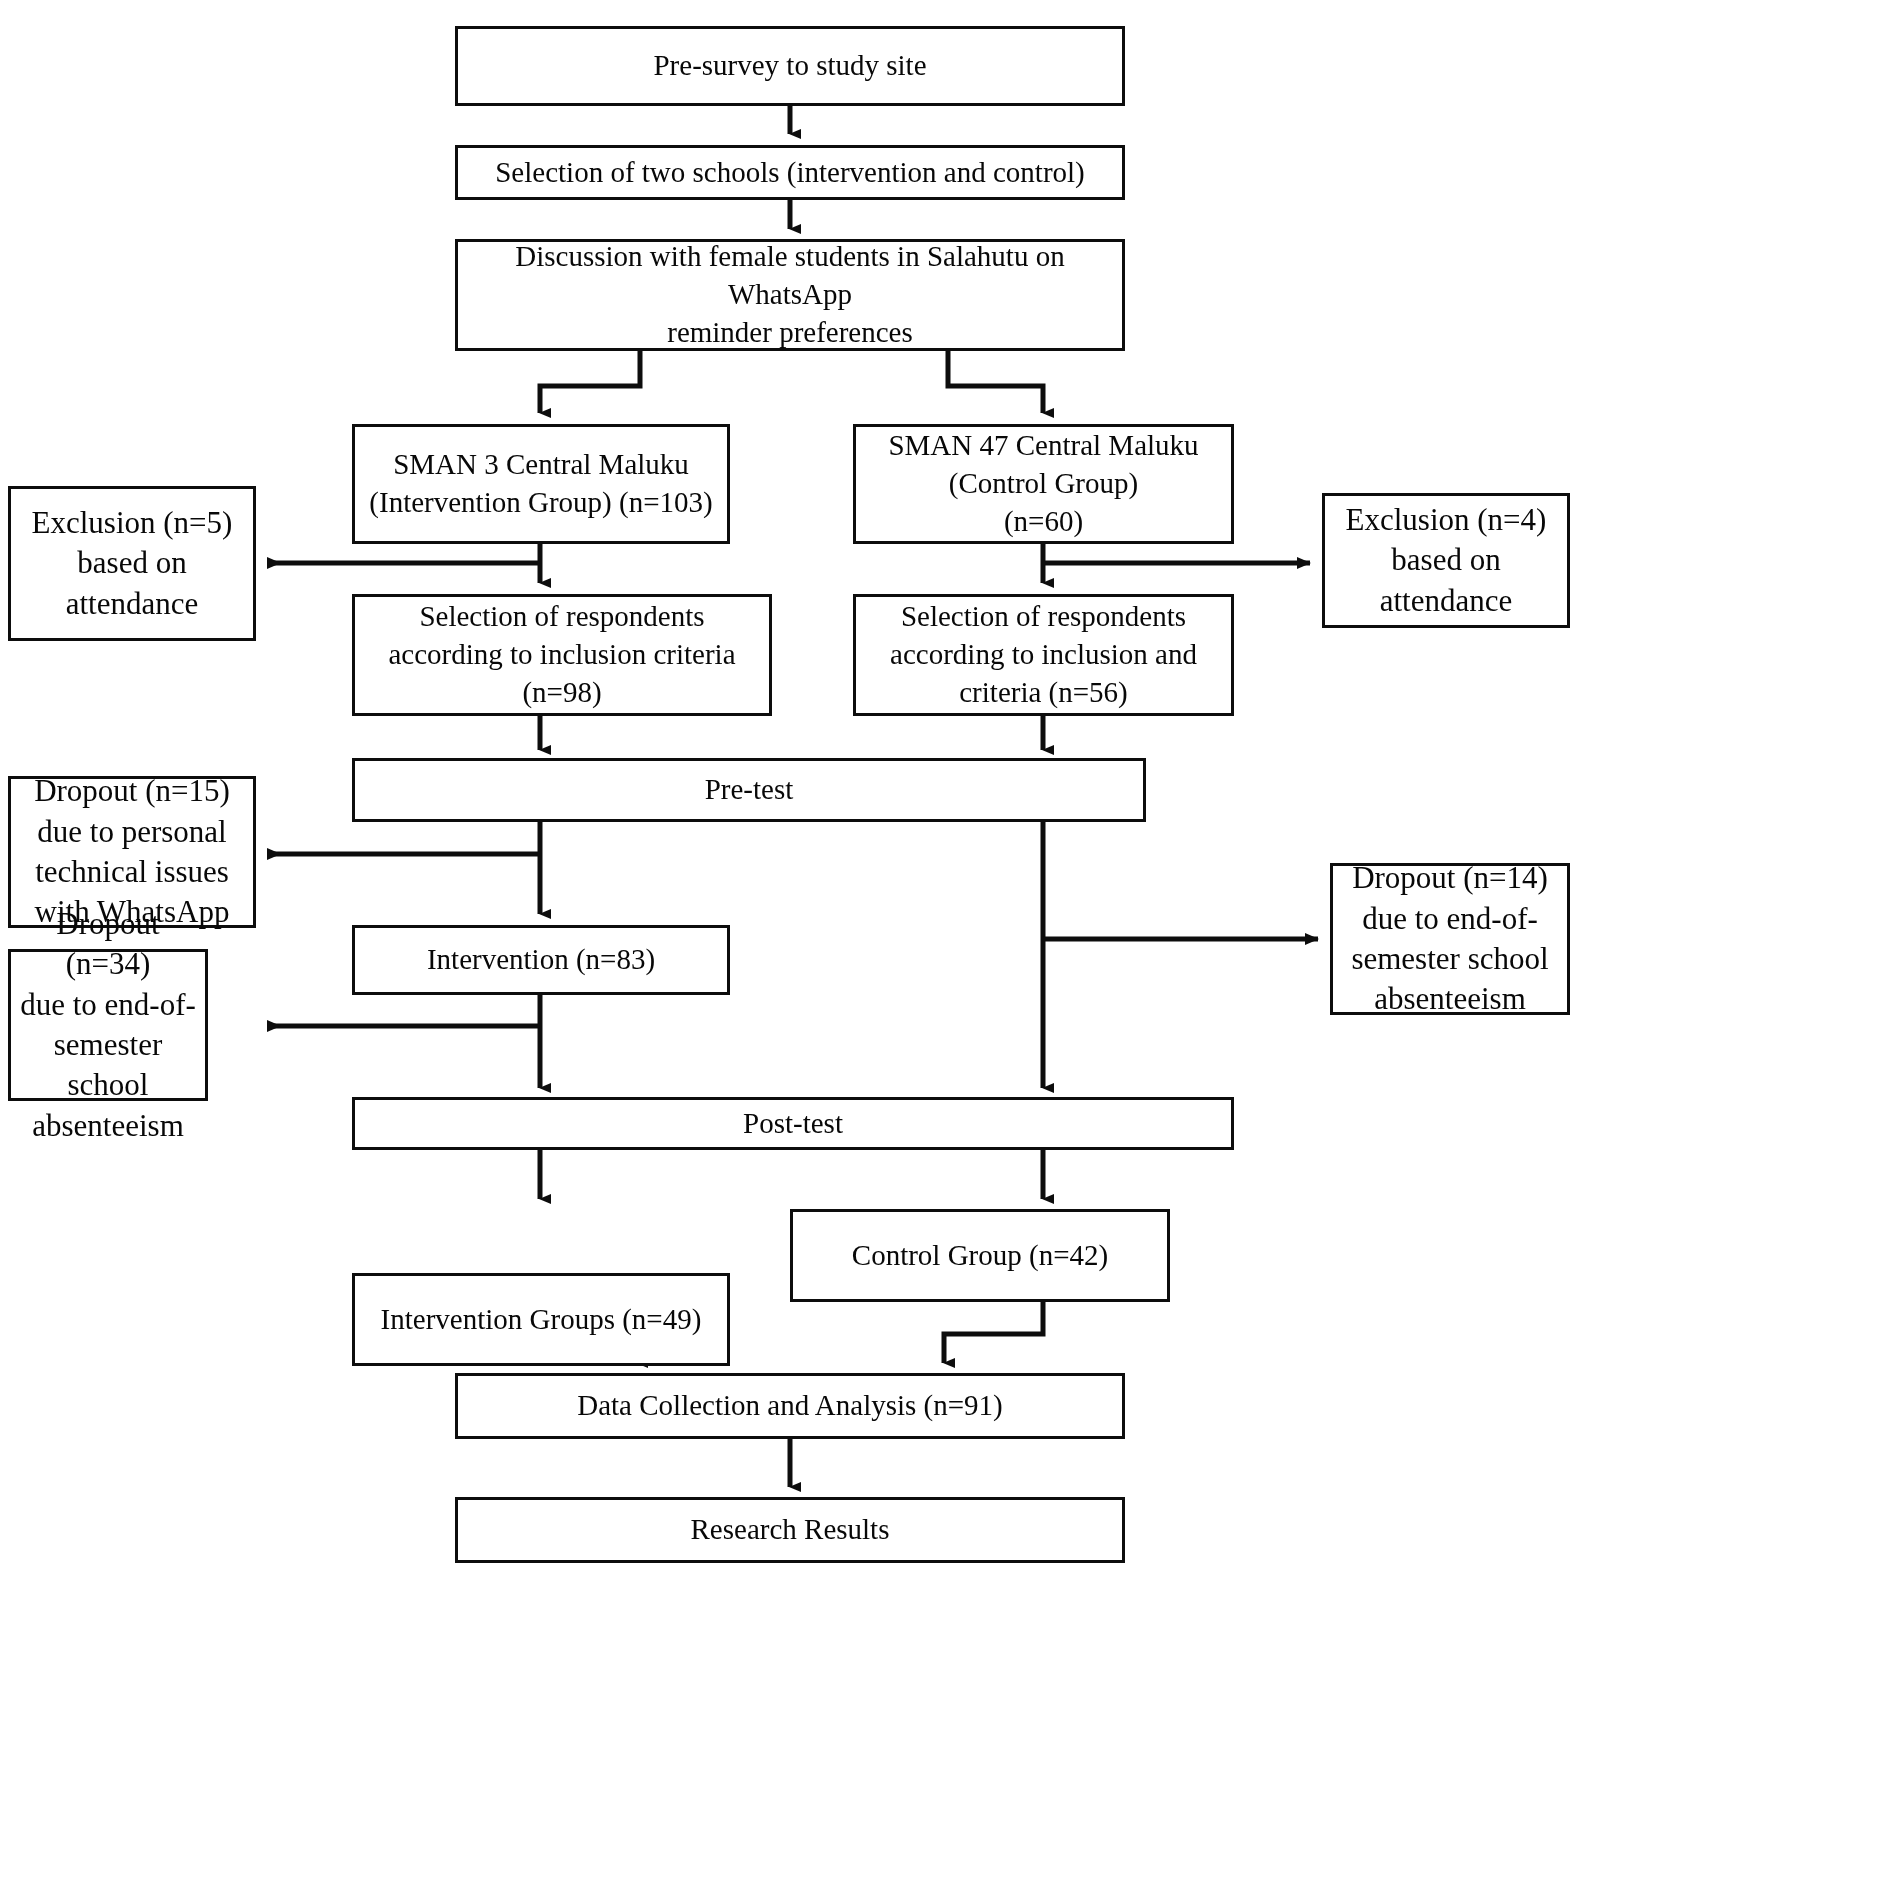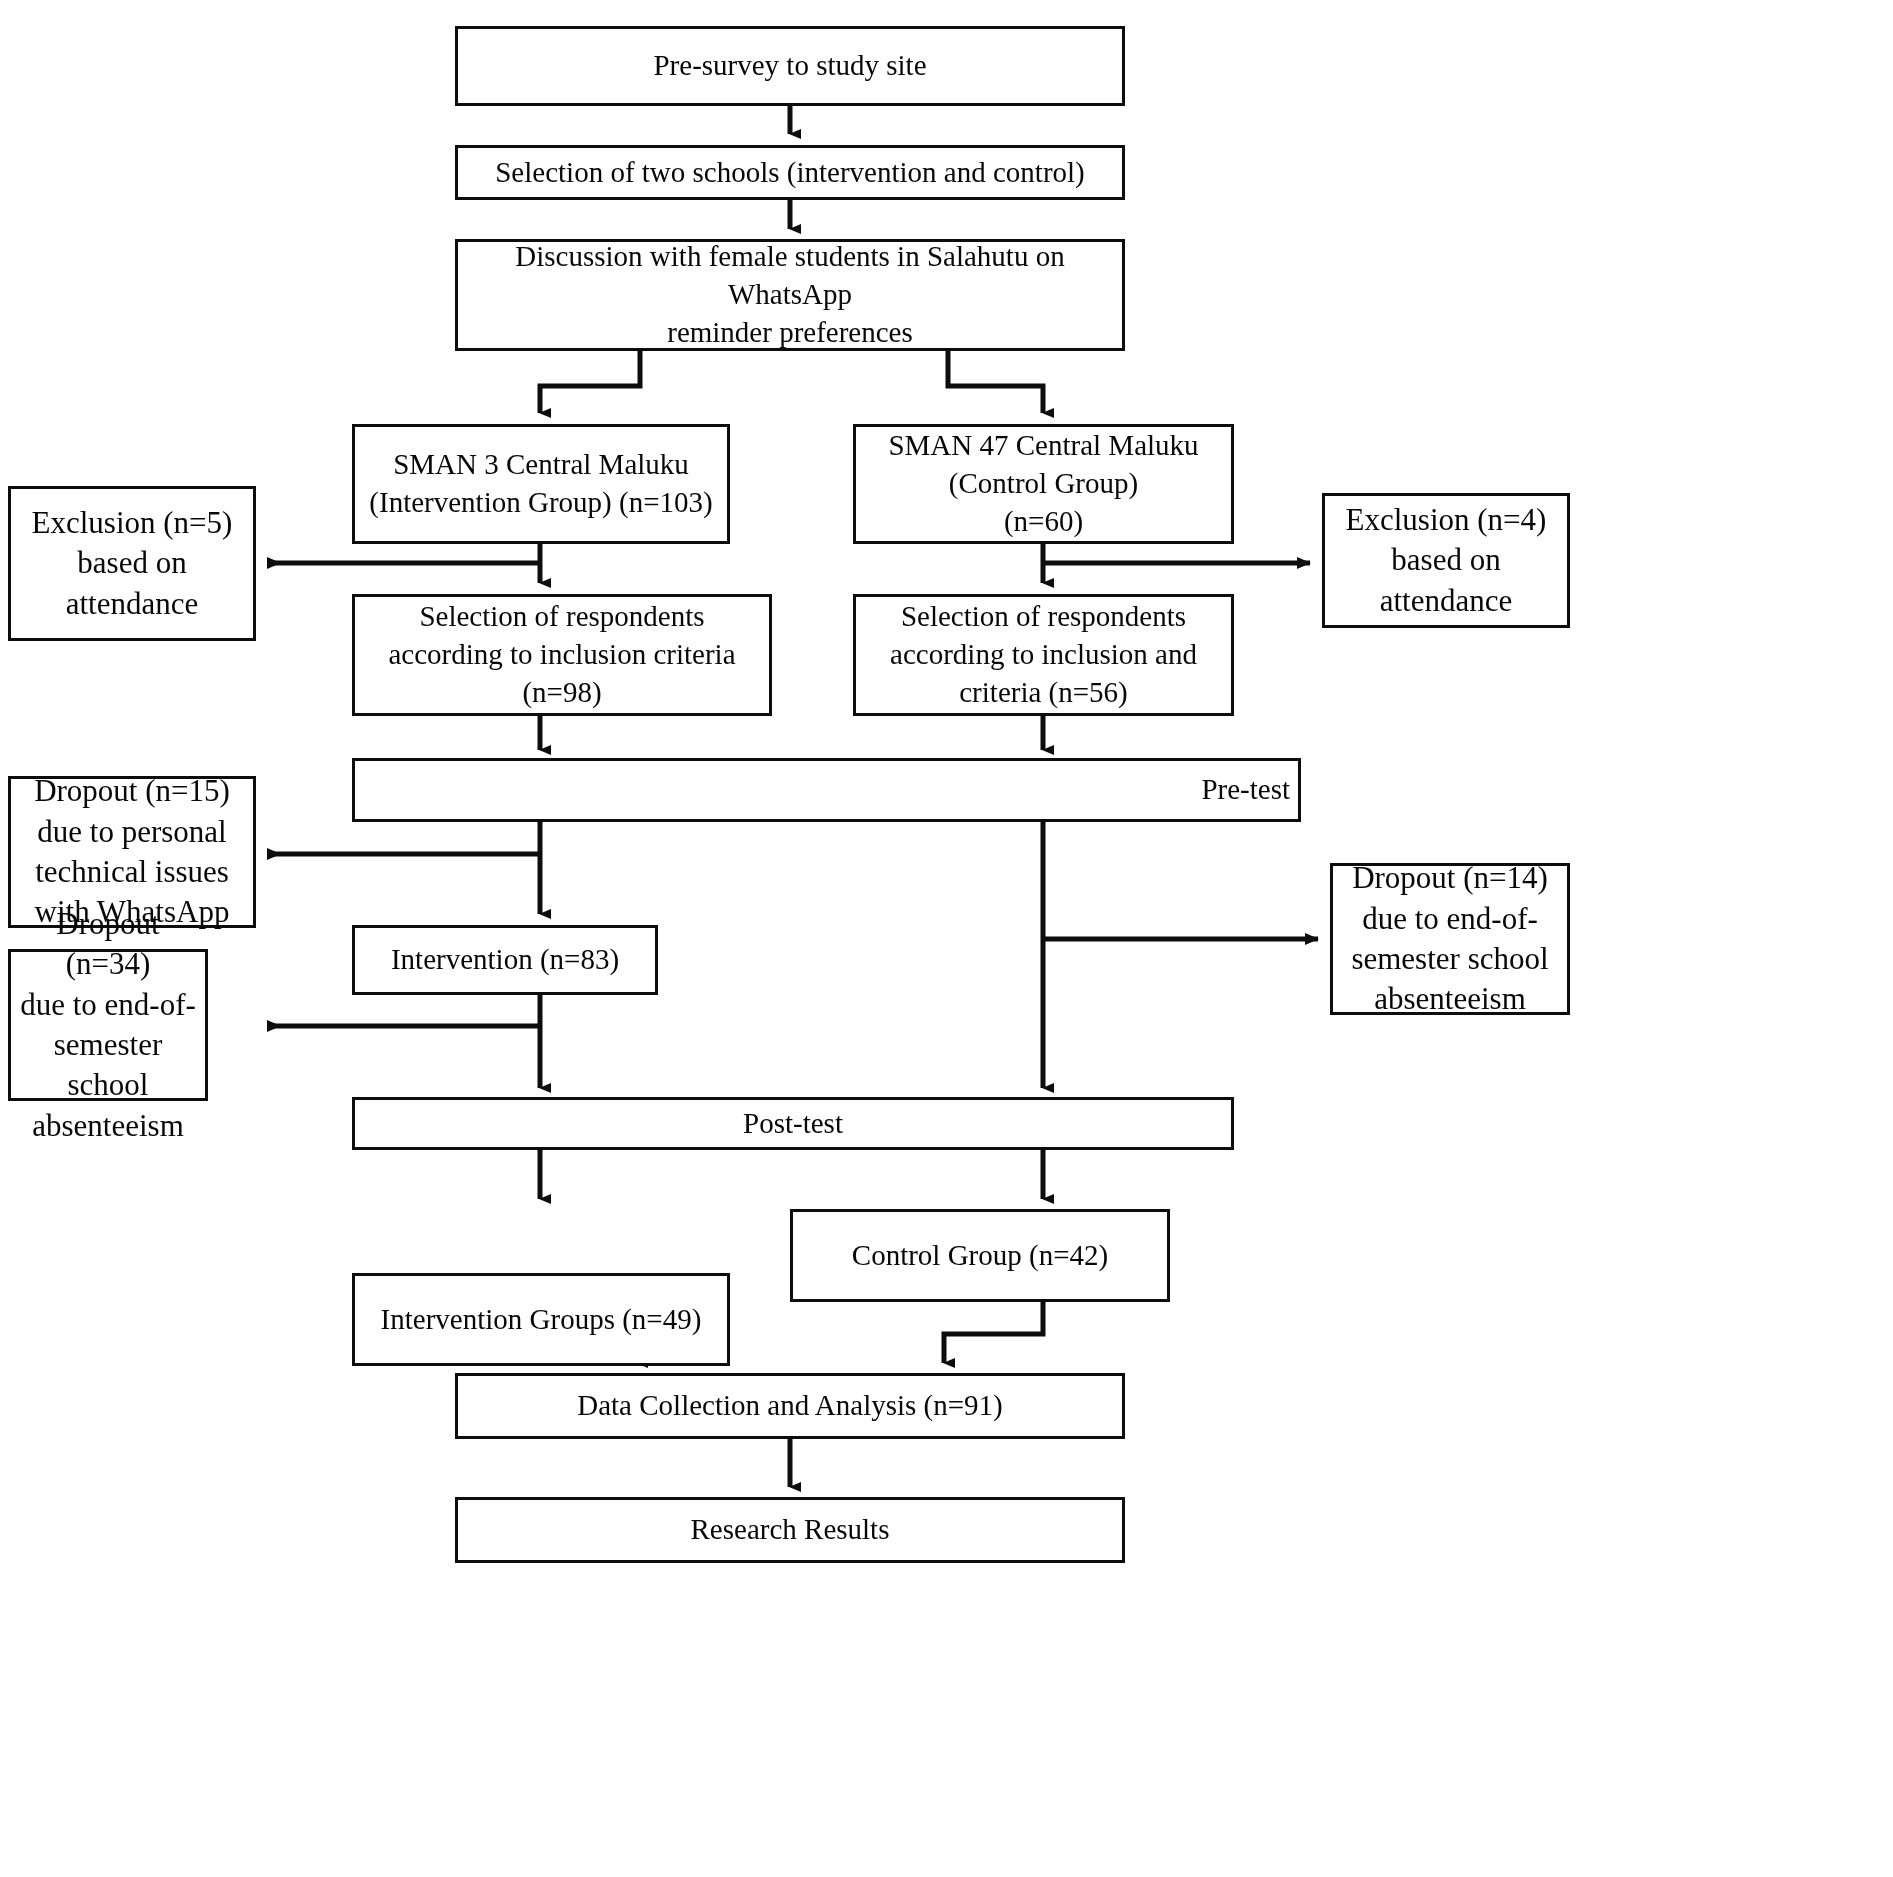--- a/index.html
+++ b/index.html
@@ -146,21 +146,21 @@
 according to inclusion criteria
 (n=98)</span>
   </div>
 
   <div class="node-box fs-main" style="left:853px; top:573px; width:381px; height:122px;">
     <span class="node-text">Selection of respondents
 according to inclusion and
 criteria (n=56)</span>
   </div>
 
-  <div class="node-box fs-main" style="left:352px; top:737px; width:949px; height:64px;text-align:right;">
+  <div class="node-box fs-main" style="left:352px; top:737px; width:794px; height:64px;">
     <span class="node-text">Pre-test</span>
   </div>
 
   <div class="node-box fs-side" style="left:8px; top:755px; width:248px; height:152px;">
     <span class="node-text">Dropout (n=15)
 due to personal
 technical issues
 with WhatsApp</span>
   </div>
 
@@ -171,21 +171,21 @@
 absenteeism</span>
   </div>
 
   <div class="node-box fs-side" style="left:1330px; top:842px; width:240px; height:152px;">
     <span class="node-text">Dropout (n=14)
 due to end-of-
 semester school
 absenteeism</span>
   </div>
 
-  <div class="node-box fs-main" style="left:352px; top:904px; width:306px; height:70px;">
+  <div class="node-box fs-main" style="left:352px; top:904px; width:378px; height:70px;">
     <span class="node-text">Intervention (n=83)</span>
   </div>
 
   <div class="node-box fs-main" style="left:352px; top:1076px; width:882px; height:53px;">
     <span class="node-text">Post-test</span>
   </div>
 
   <div class="node-box fs-main" style="left:352px; top:1252px; width:378px; height:93px;">
     <span class="node-text">Intervention Groups (n=49)</span>
   </div>

